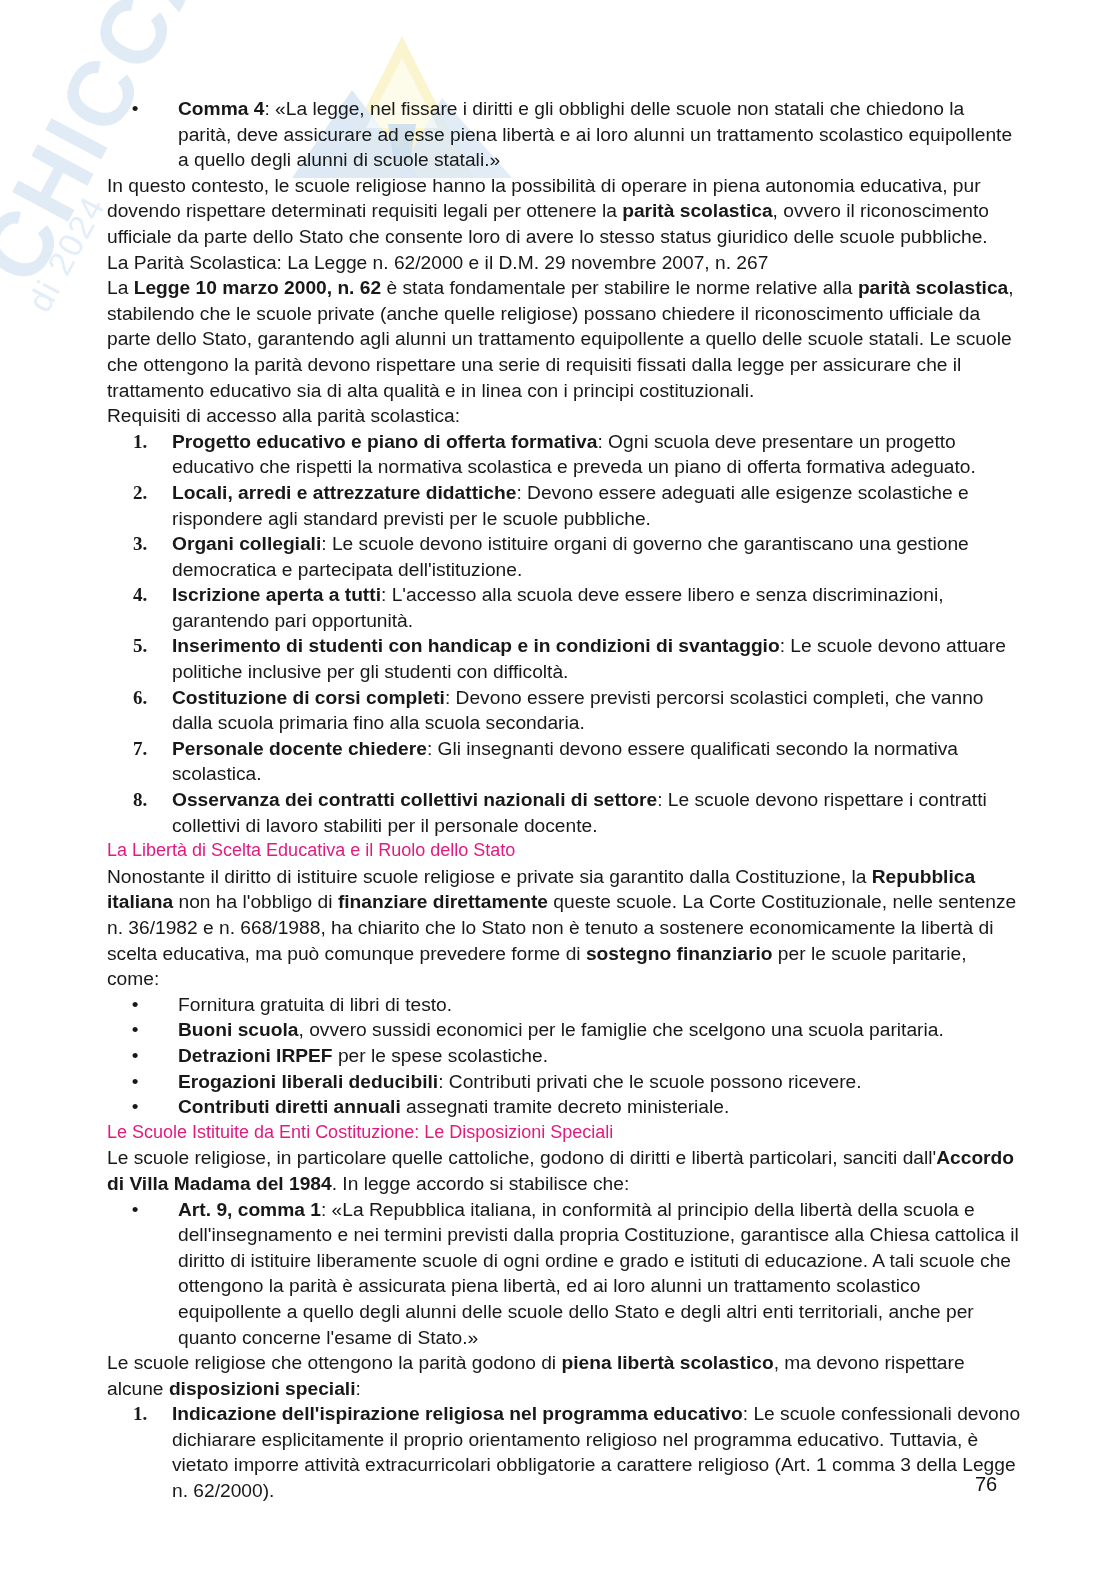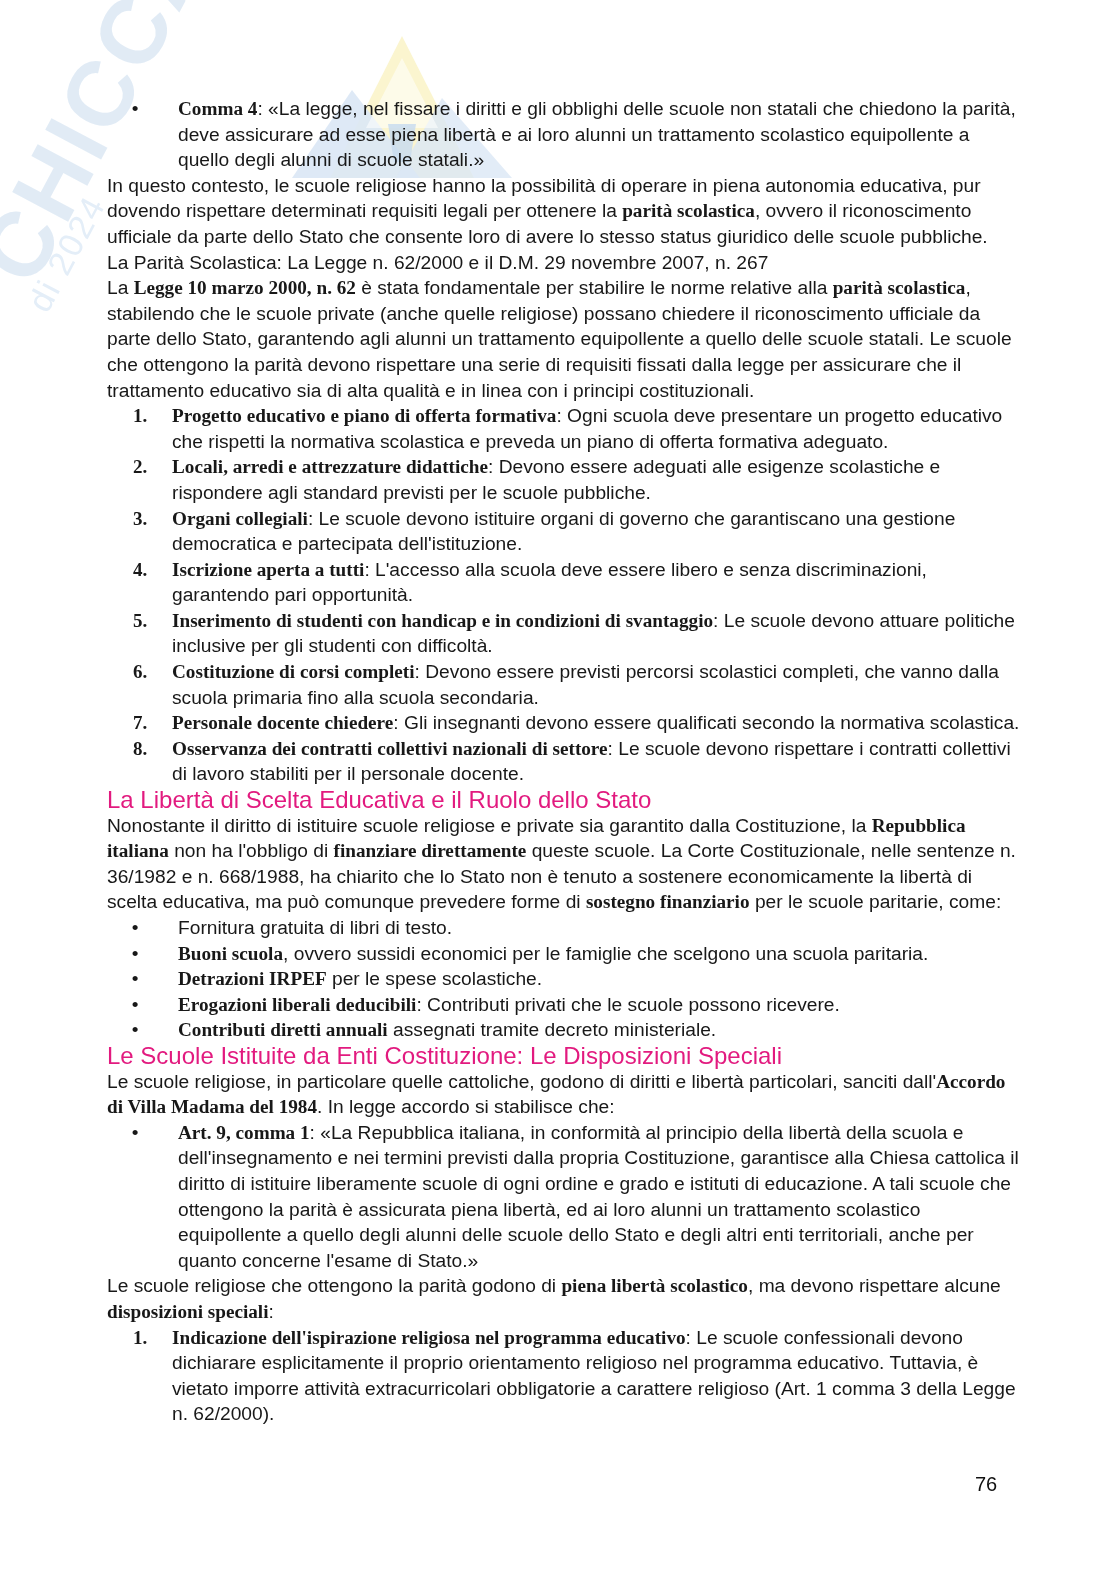--- a/index.html
+++ b/index.html
@@ -75,21 +75,21 @@
   }
 
   p.para {
     margin: 0;
   }
 
   
   .pink-head {
     margin: 0;
     color: #e21a7f;
-    font-size: 24px;
+    font-size: 18px;
     line-height: 25.6px;
   }
 
   
   ul.blist {
     margin: 0;
     padding: 0;
     list-style: none;
   }
   ul.blist > li {
@@ -123,21 +123,21 @@
     position: absolute;
     left: 26px;
     top: 0;
     width: 34px;
     font-family: "Liberation Serif", serif;
     font-weight: bold;
     font-size: 19px;
     line-height: 25.6px;
   }
 
-  b, .b { font-weight: bold; font-family: Liberation Serif, serif; }
+  b, .b { font-weight: bold; }
 
   .pagenum {
     position: absolute;
     left: 975px;
     top: 1473px;
     font-size: 20px;
     color: #111111;
     z-index: 2;
     text-align: right;
   }
@@ -158,20 +158,21 @@
   <div class="wm-side">CHICCA</div>
   <div class="wm-side2">di 2024</div>
 
   <div class="content" id="content">
       <ul class="blist">
         <li><span class="bullet">•</span><b>Comma 4</b><span>: «La legge, nel fissare i diritti e gli obblighi delle scuole non statali che chiedono la parità, deve assicurare ad esse piena libertà e ai loro alunni un trattamento scolastico equipollente a quello degli alunni di scuole statali.»</span></li>
       </ul>
       <p class="para"><span>In questo contesto, le scuole religiose hanno la possibilità di operare in piena autonomia educativa, pur dovendo rispettare determinati requisiti legali per ottenere la </span><b>parità scolastica</b><span>, ovvero il riconoscimento ufficiale da parte dello Stato che consente loro di avere lo stesso status giuridico delle scuole pubbliche.</span></p>
       <p class="para"><span>La Parità Scolastica: La Legge n. 62/2000 e il D.M. 29 novembre 2007, n. 267</span></p>
       <p class="para"><span>La </span><b>Legge 10 marzo 2000, n. 62</b><span> è stata fondamentale per stabilire le norme relative alla </span><b>parità scolastica</b><span>, stabilendo che le scuole private (anche quelle religiose) possano chiedere il riconoscimento ufficiale da parte dello Stato, garantendo agli alunni un trattamento equipollente a quello delle scuole statali. Le scuole che ottengono la parità devono rispettare una serie di requisiti fissati dalla legge per assicurare che il trattamento educativo sia di alta qualità e in linea con i principi costituzionali.</span></p>
+      <p class="para"><span>Requisiti di accesso alla parità scolastica:</span></p>
       <ol class="nlist">
         <li><span class="num">1.</span><b>Progetto educativo e piano di offerta formativa</b><span>: Ogni scuola deve presentare un progetto educativo che rispetti la normativa scolastica e preveda un piano di offerta formativa adeguato.</span></li>
         <li><span class="num">2.</span><b>Locali, arredi e attrezzature didattiche</b><span>: Devono essere adeguati alle esigenze scolastiche e rispondere agli standard previsti per le scuole pubbliche.</span></li>
         <li><span class="num">3.</span><b>Organi collegiali</b><span>: Le scuole devono istituire organi di governo che garantiscano una gestione democratica e partecipata dell'istituzione.</span></li>
         <li><span class="num">4.</span><b>Iscrizione aperta a tutti</b><span>: L'accesso alla scuola deve essere libero e senza discriminazioni, garantendo pari opportunità.</span></li>
         <li><span class="num">5.</span><b>Inserimento di studenti con handicap e in condizioni di svantaggio</b><span>: Le scuole devono attuare politiche inclusive per gli studenti con difficoltà.</span></li>
         <li><span class="num">6.</span><b>Costituzione di corsi completi</b><span>: Devono essere previsti percorsi scolastici completi, che vanno dalla scuola primaria fino alla scuola secondaria.</span></li>
         <li><span class="num">7.</span><b>Personale docente chiedere</b><span>: Gli insegnanti devono essere qualificati secondo la normativa scolastica.</span></li>
         <li><span class="num">8.</span><b>Osservanza dei contratti collettivi nazionali di settore</b><span>: Le scuole devono rispettare i contratti collettivi di lavoro stabiliti per il personale docente.</span></li>
       </ol>

